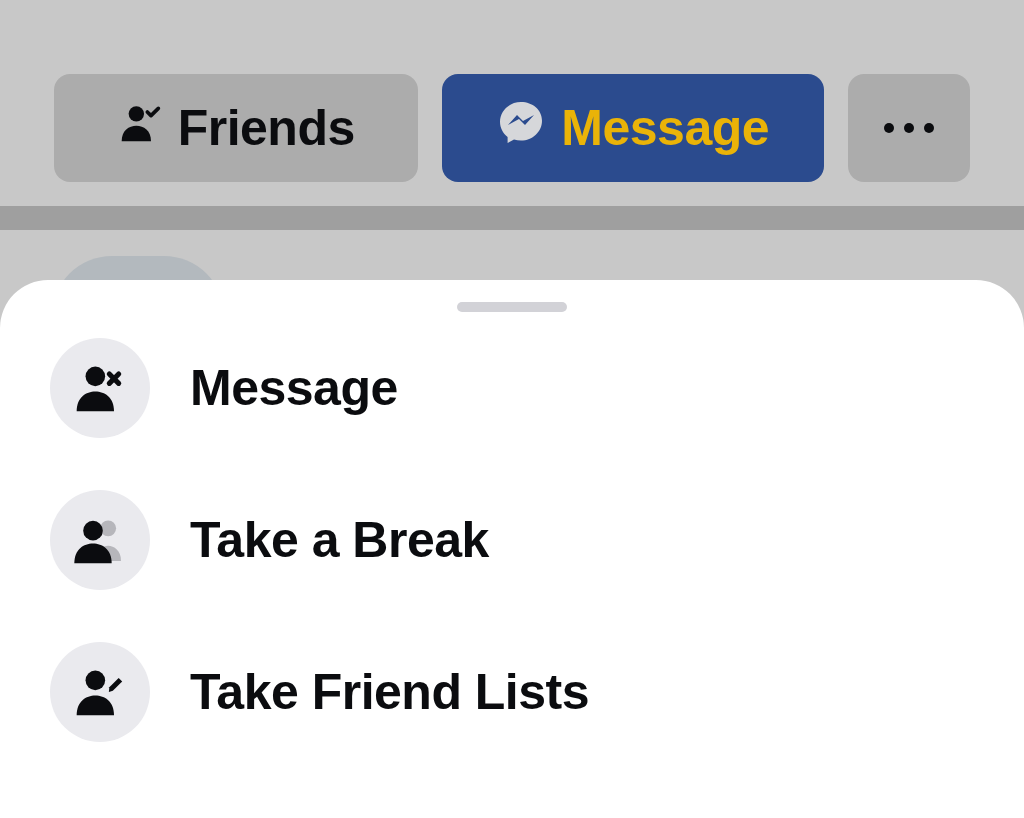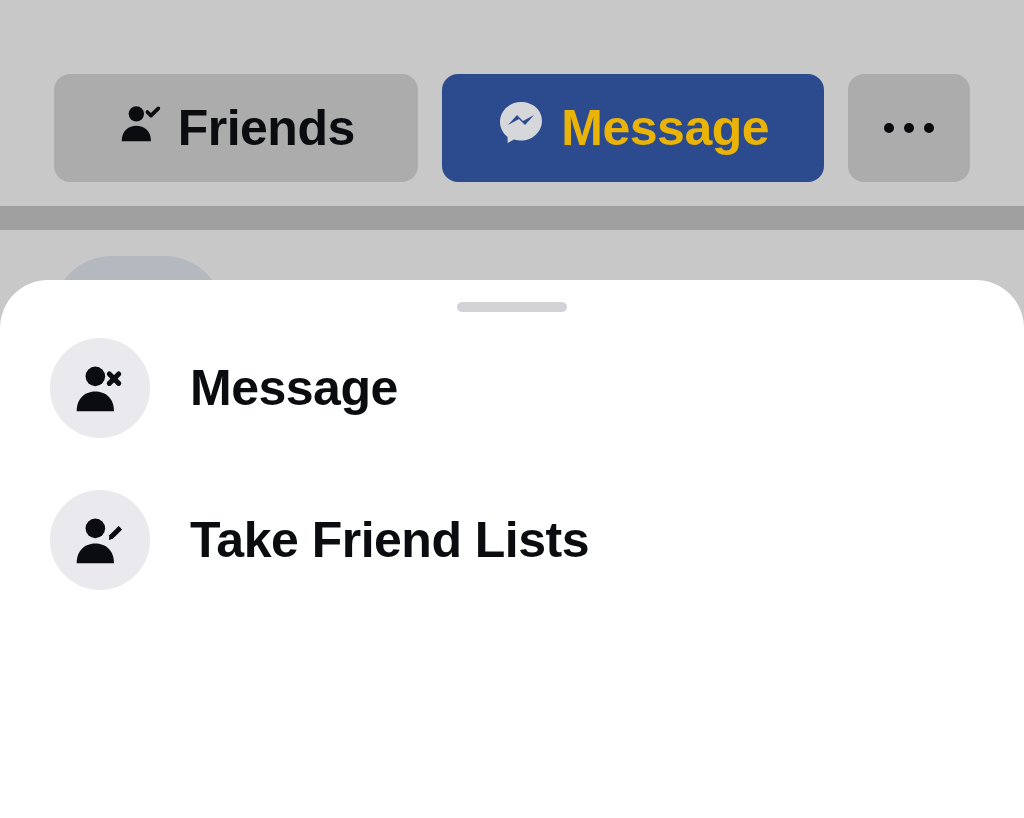--- a/index.html
+++ b/index.html
@@ -186,20 +186,31 @@
     <div class="icon-circle">
       <svg viewBox="0 0 24 24" fill="#0b0c0f">
         <circle cx="10" cy="7" r="4.2"></circle>
         <path d="M2 22 C2 16, 6 13.5, 10 13.5 C14 13.5, 18 16, 18 22 Z"></path>
         <path d="M16 6 L20 10 M20 6 L16 10" stroke="#0b0c0f" stroke-width="2.2" fill="none" stroke-linecap="round"></path>
       </svg>
     </div>
     <span class="sheet-label">Message</span>
   </div>
 
+  <div class="sheet-item">
+    <div class="icon-circle">
+      <svg viewBox="0 0 24 24">
+        <circle cx="15.5" cy="7" r="3.4" fill="#b6b6bb"></circle>
+        <path d="M10 21 C10 16.5, 13 14.5, 15.5 14.5 C18 14.5, 21 16.5, 21 21 Z" fill="#b6b6bb"></path>
+        <circle cx="9" cy="8" r="4.2" fill="#0b0c0f"></circle>
+        <path d="M1 22 C1 16, 5 13.5, 9 13.5 C13 13.5, 17 16, 17 22 Z" fill="#0b0c0f"></path>
+      </svg>
+    </div>
+    <span class="sheet-label">Take a Break</span>
+  </div>
 
   <div class="sheet-item">
     <div class="icon-circle">
       <svg viewBox="0 0 24 24" fill="#0b0c0f">
         <circle cx="10" cy="7" r="4.2"></circle>
         <path d="M2 22 C2 16, 6 13.5, 10 13.5 C14 13.5, 18 16, 18 22 Z"></path>
         <path d="M16 10 L20 6 L21.5 7.5 L17.5 11.5 L15.8 12 L16 10 Z" fill="#0b0c0f"></path>
       </svg>
     </div>
     <span class="sheet-label">Take Friend Lists</span>

